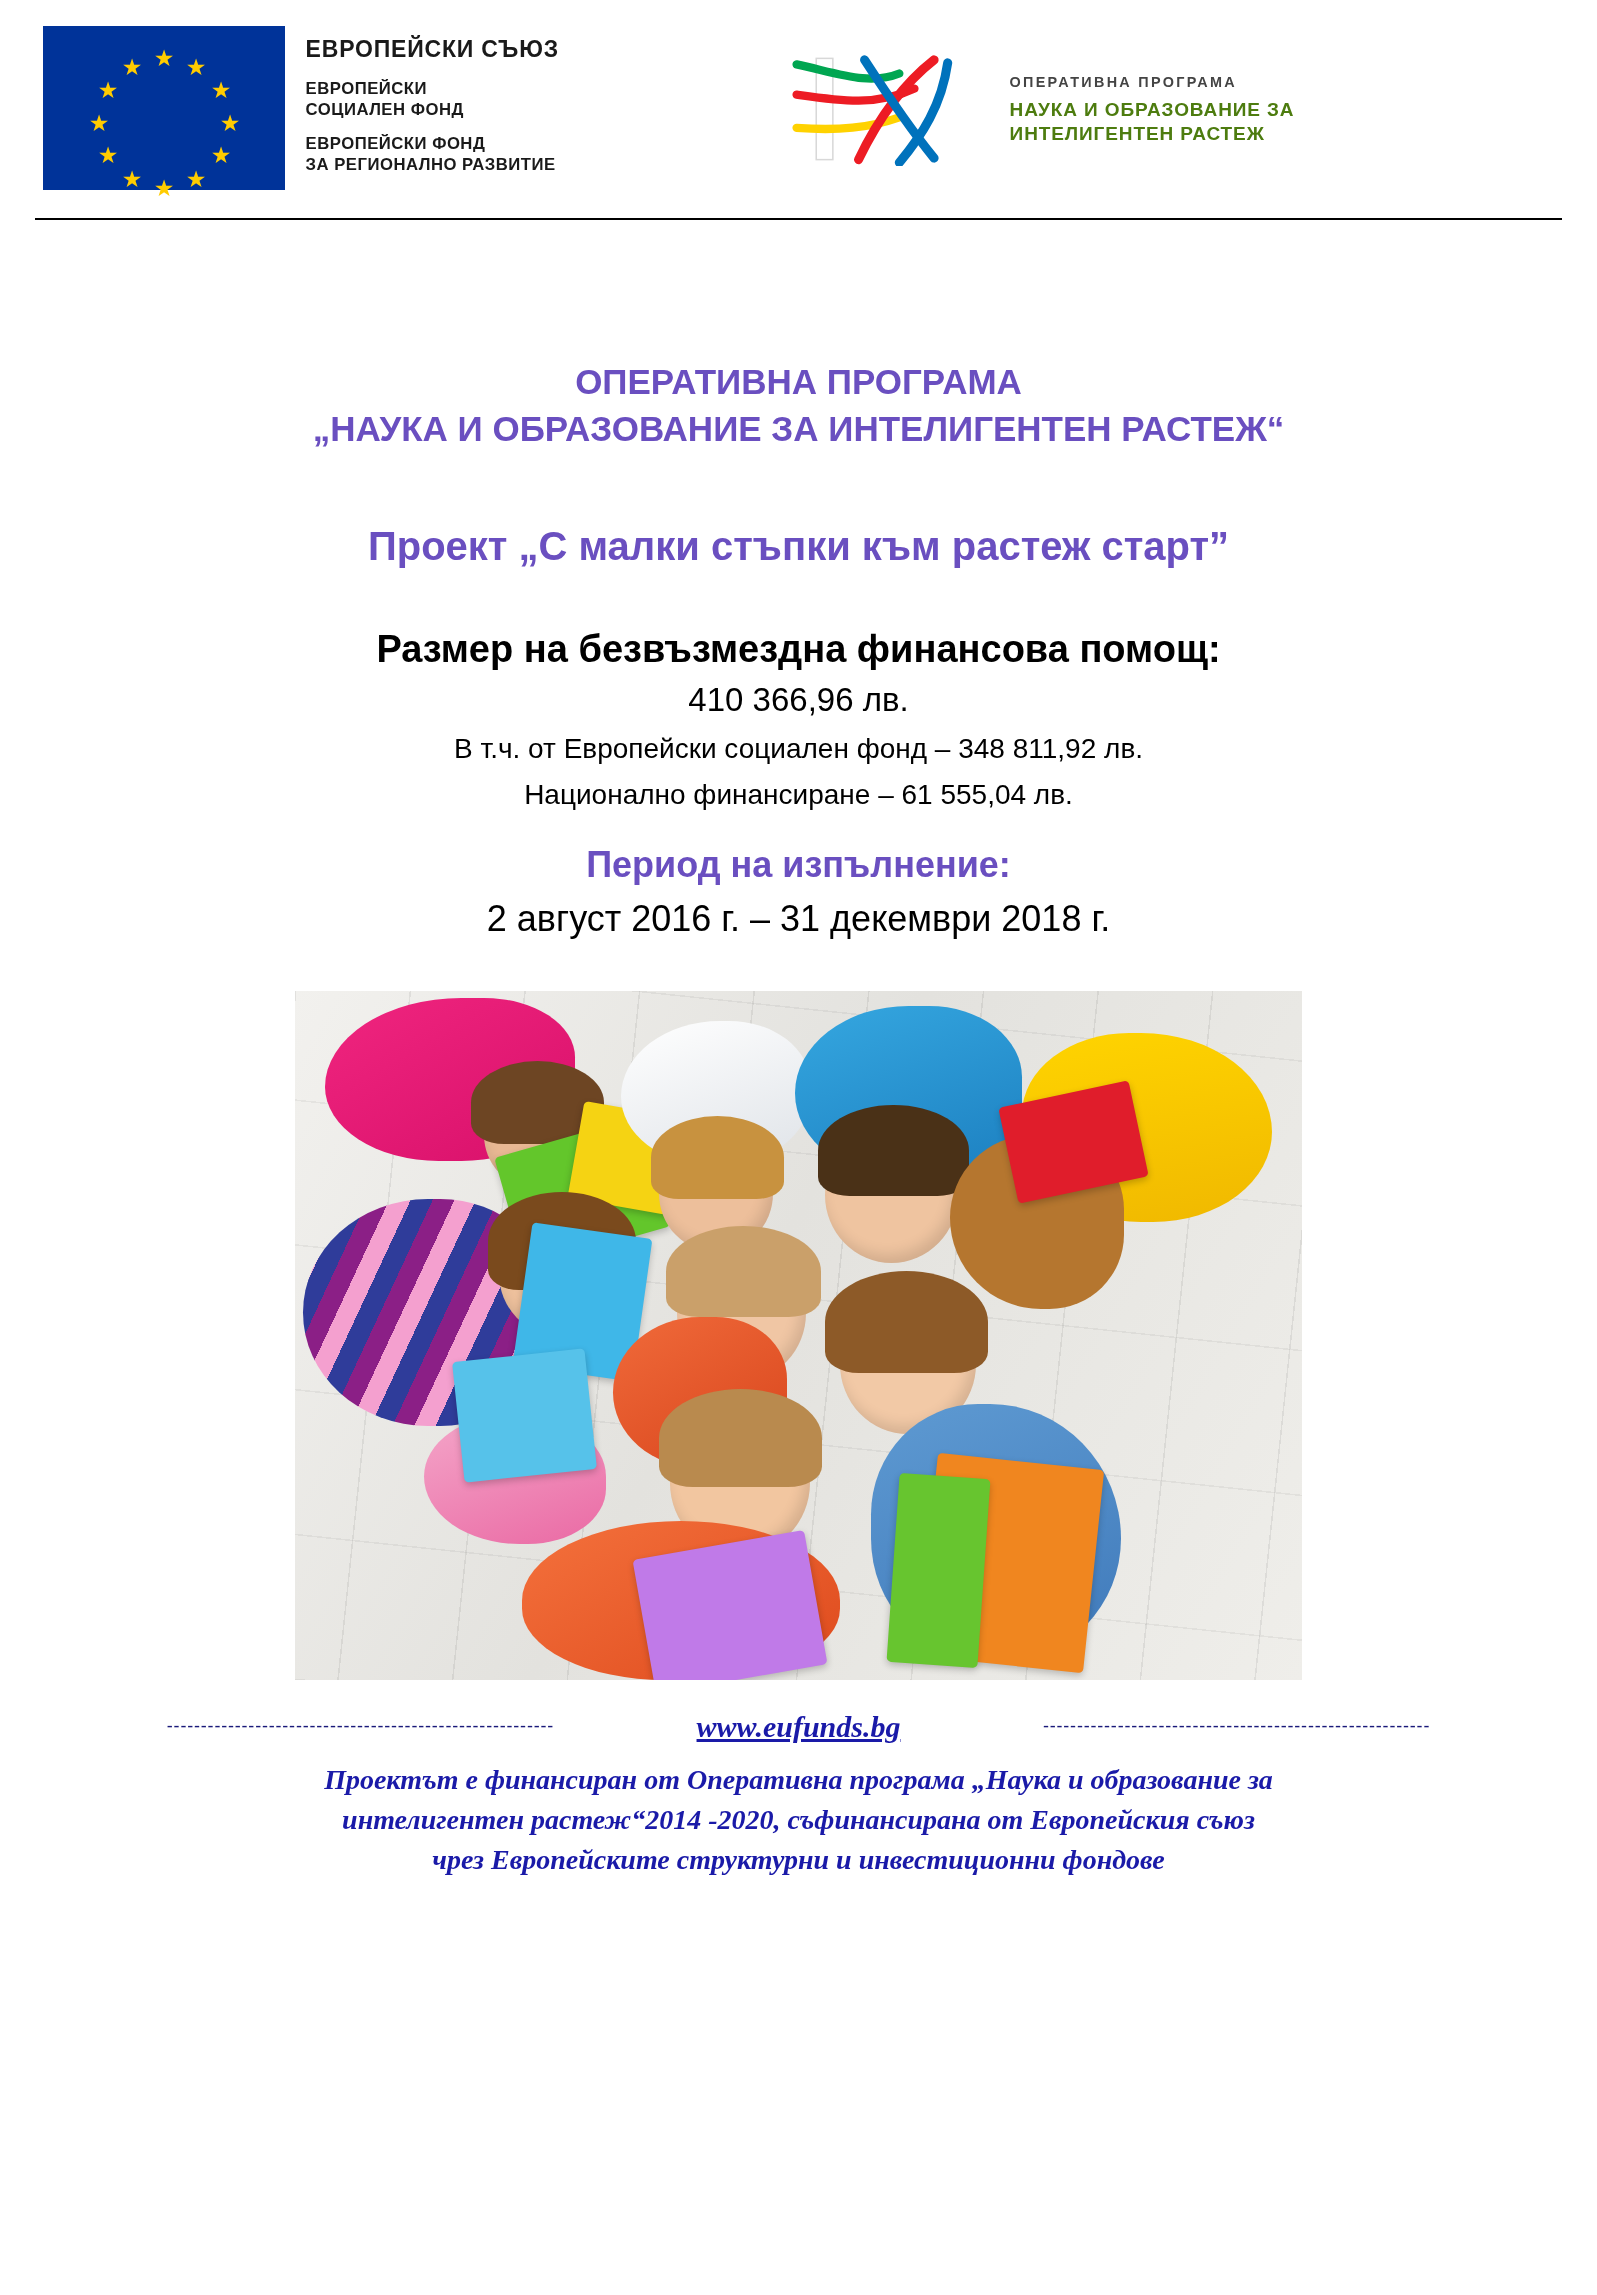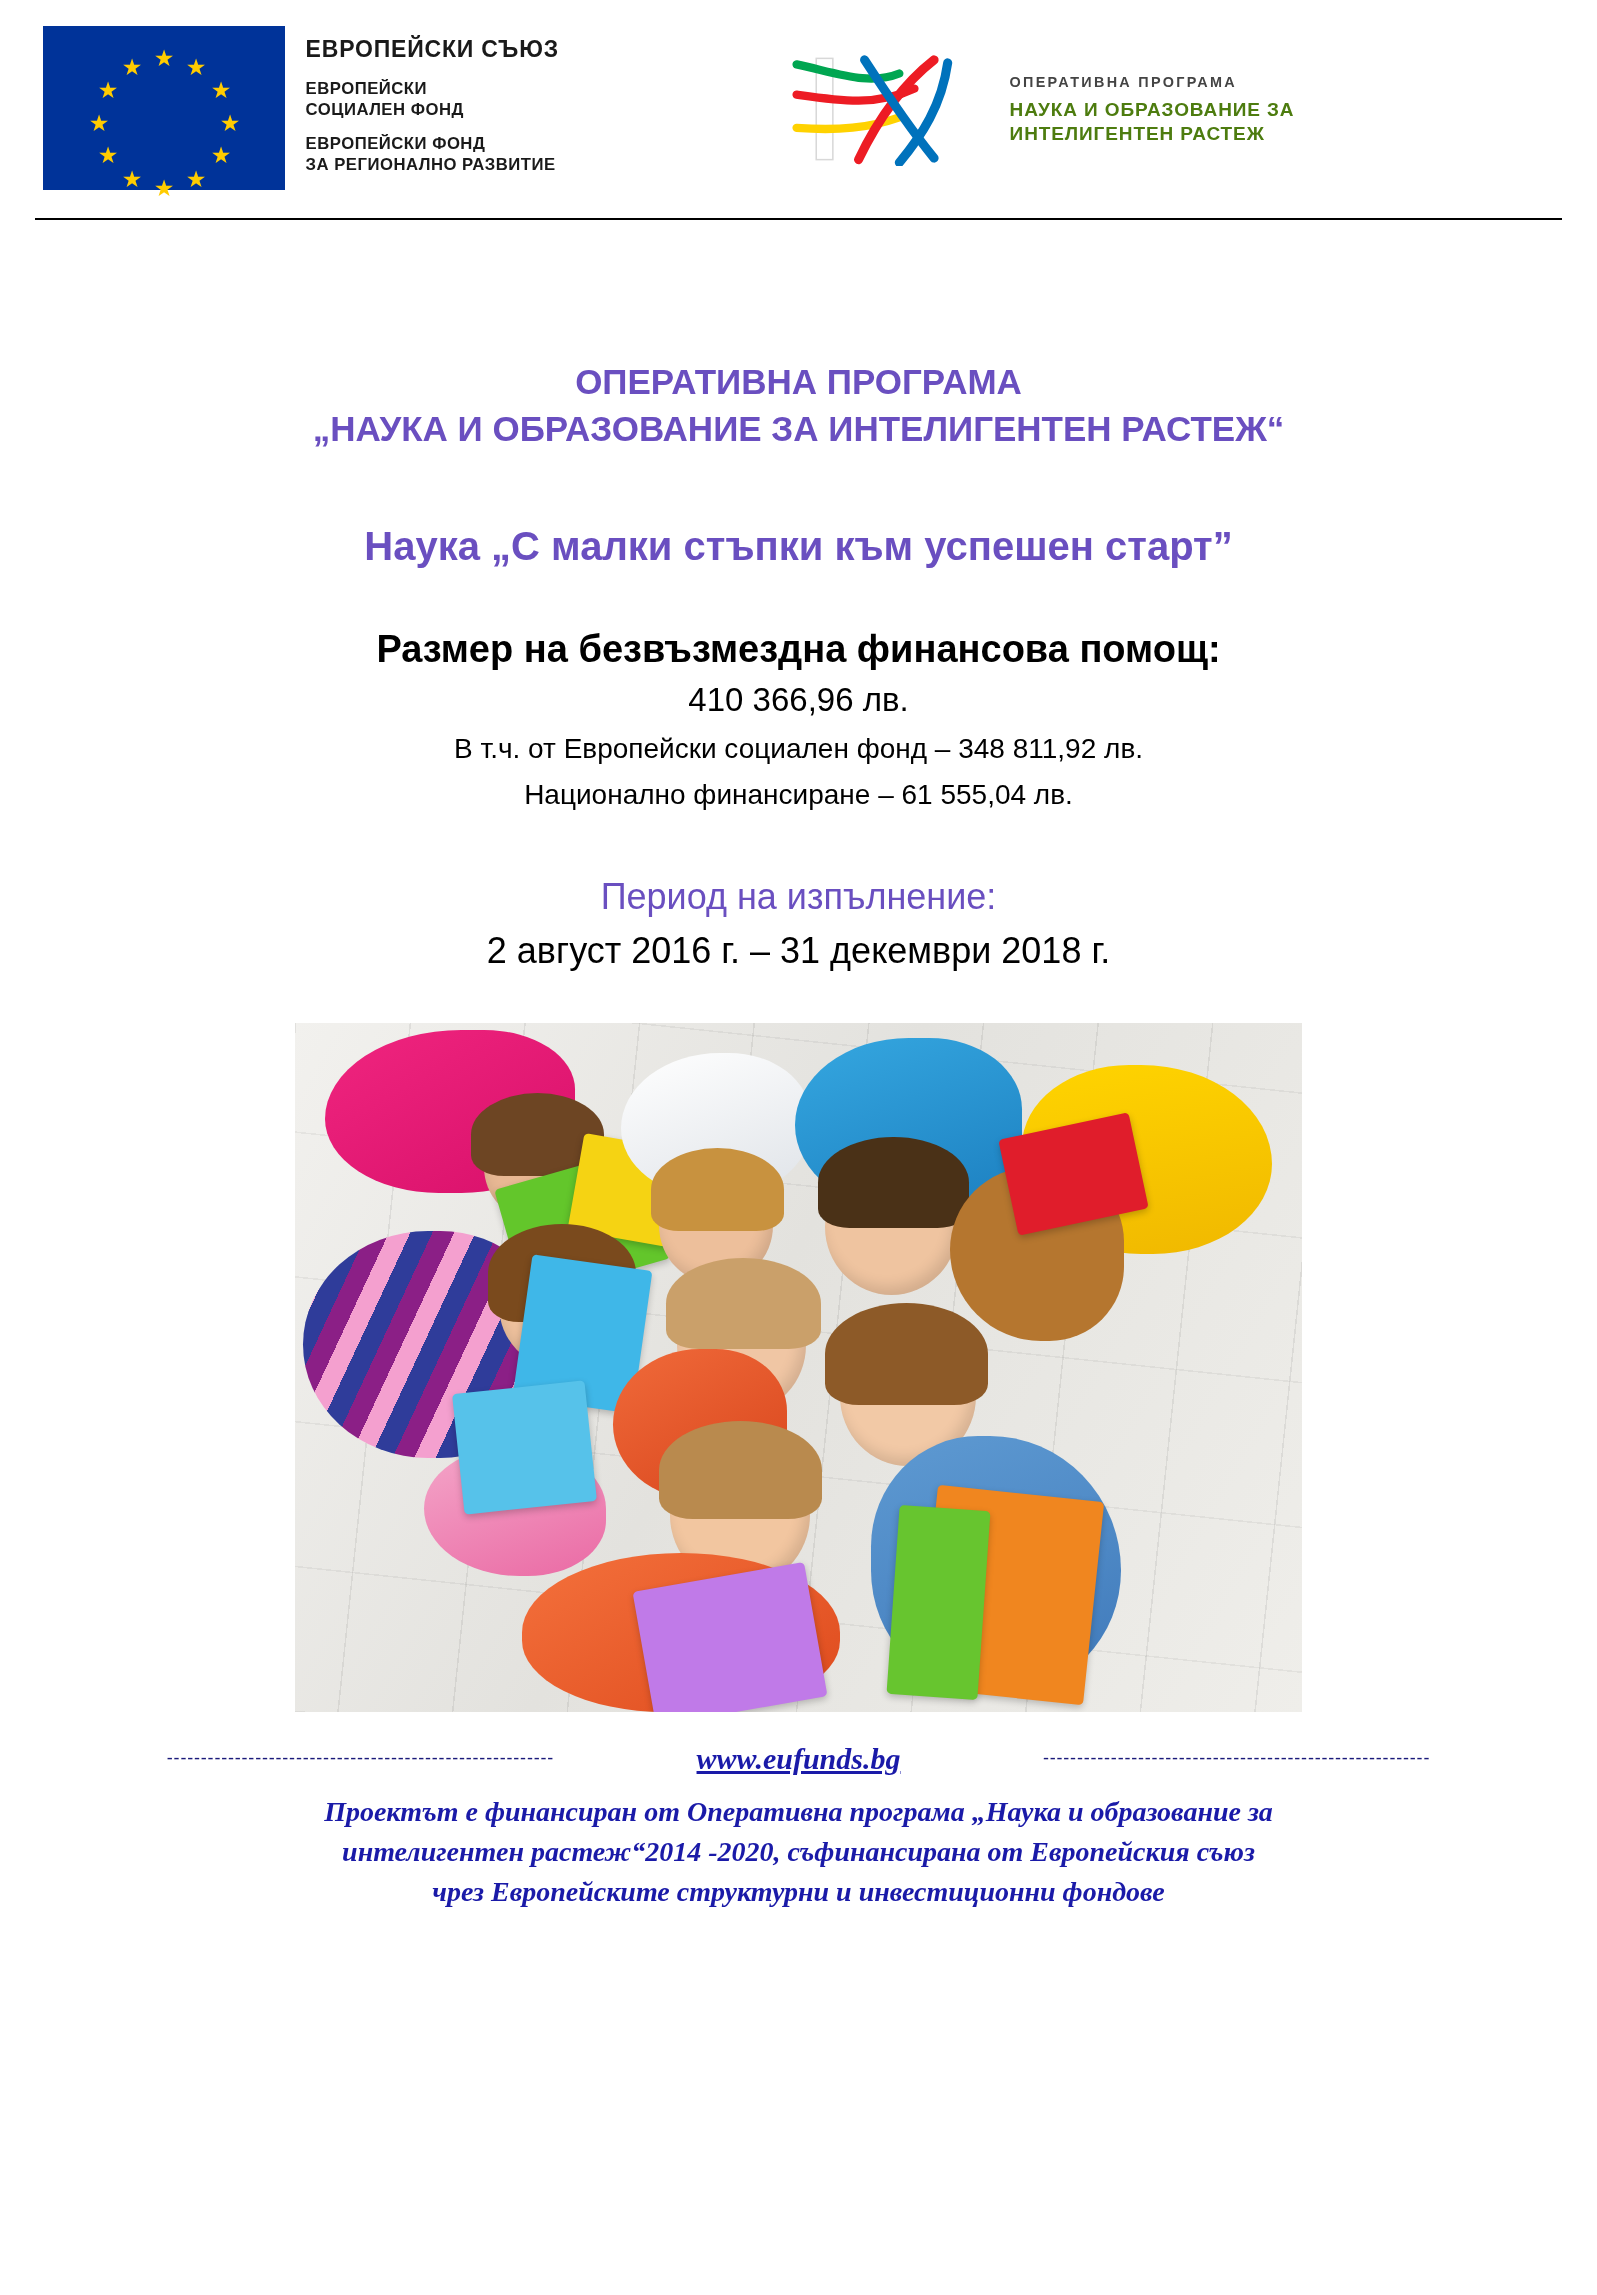--- a/index.html
+++ b/index.html
@@ -138,23 +138,23 @@
     font-size: 33px;
     margin-top: 10.6px;
   }
   .grant-line {
     color: #000;
     font-size: 28px;
     margin-top: 13.6px;
   }
   .period-label {
     color: #6a4fc0;
-    font-weight: normal;
+    font-weight: bold;
     font-size: 36px;
-    margin-top: 65px;
+    margin-top: 33px;
   }
   .period-value {
     color: #000;
     font-size: 36px;
     margin-top: 12px;
   }
 
   
   .photo-wrap {
     margin: 51px auto 0 auto;
@@ -285,21 +285,21 @@
 </div>
 
 <div class="main">
 
   <div class="prog-title">
     <div>ОПЕРАТИВНА ПРОГРАМА</div>
     <div>„НАУКА И ОБРАЗОВАНИЕ ЗА ИНТЕЛИГЕНТЕН РАСТЕЖ“</div>
   </div>
 
   <div class="proj-title">
-    <div>Наука „С малки стъпки към успешен старт”</div>
+    <div>Проект „С малки стъпки към растеж старт”</div>
   </div>
 
   <div class="grant-label">Размер на безвъзмездна финансова помощ:</div>
   <div class="grant-amount">410 366,96 лв.</div>
   <div class="grant-line">В т.ч. от Европейски социален фонд – 348 811,92 лв.</div>
   <div class="grant-line">Национално финансиране – 61 555,04 лв.</div>
 
   <div class="period-label">Период на изпълнение:</div>
   <div class="period-value">2 август 2016 г. – 31 декември 2018 г.</div>
 

